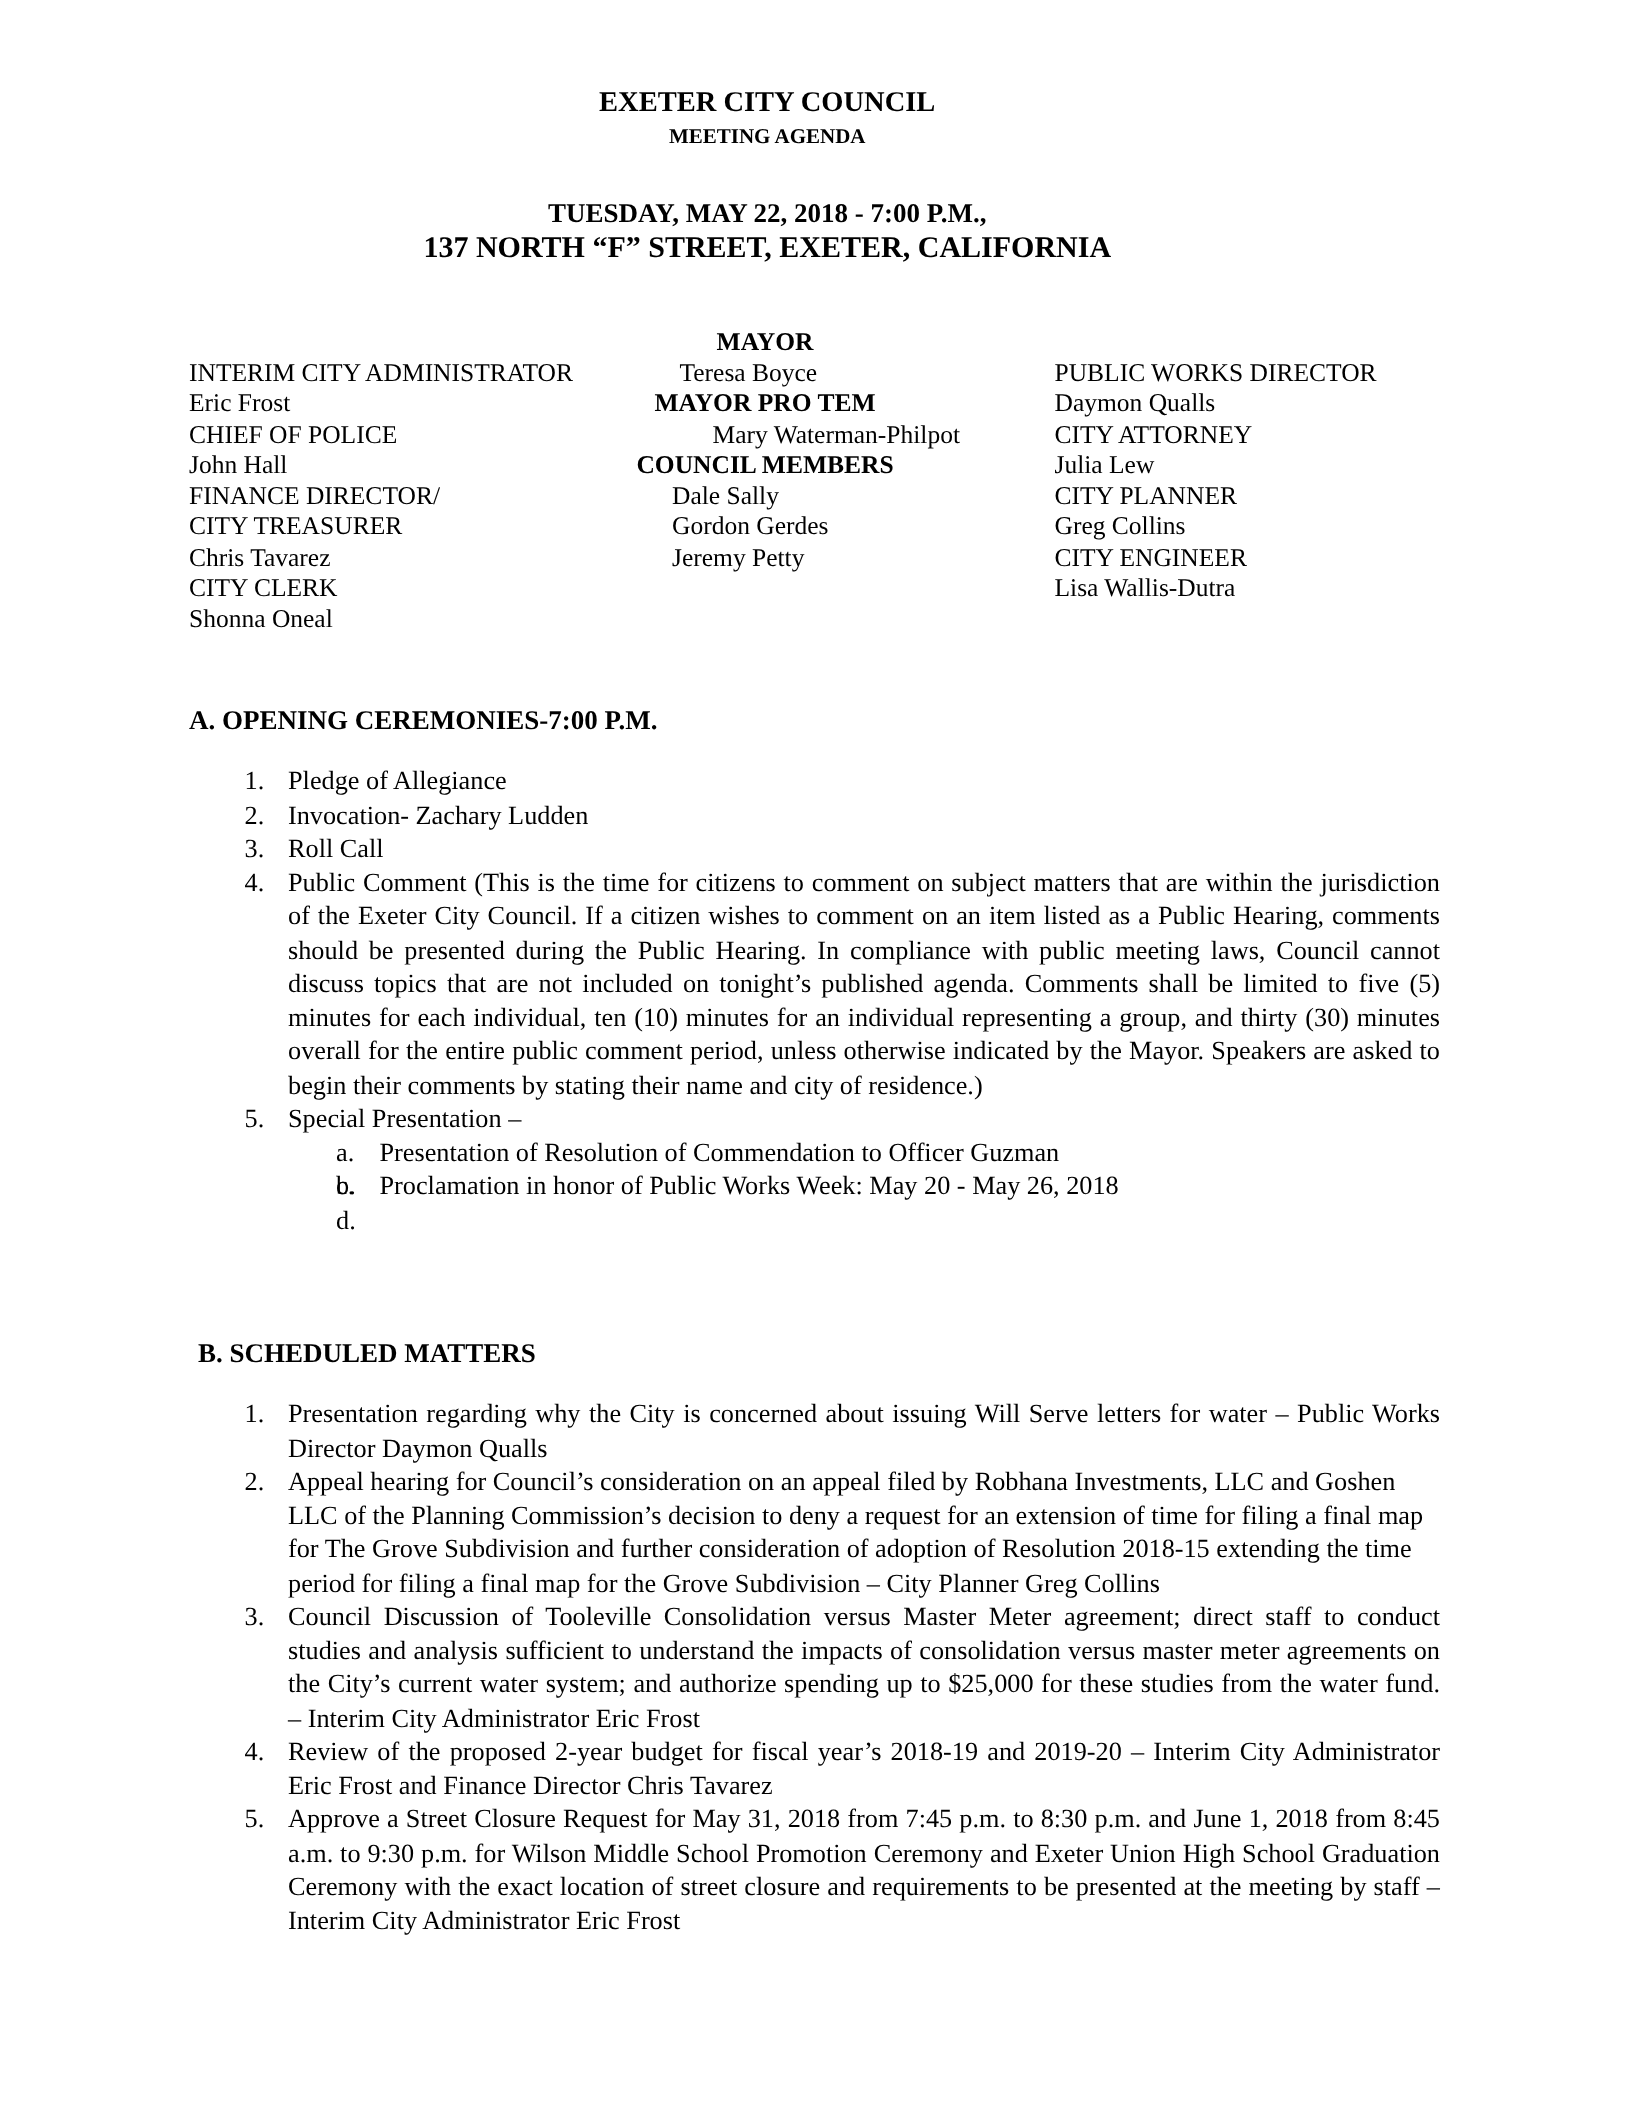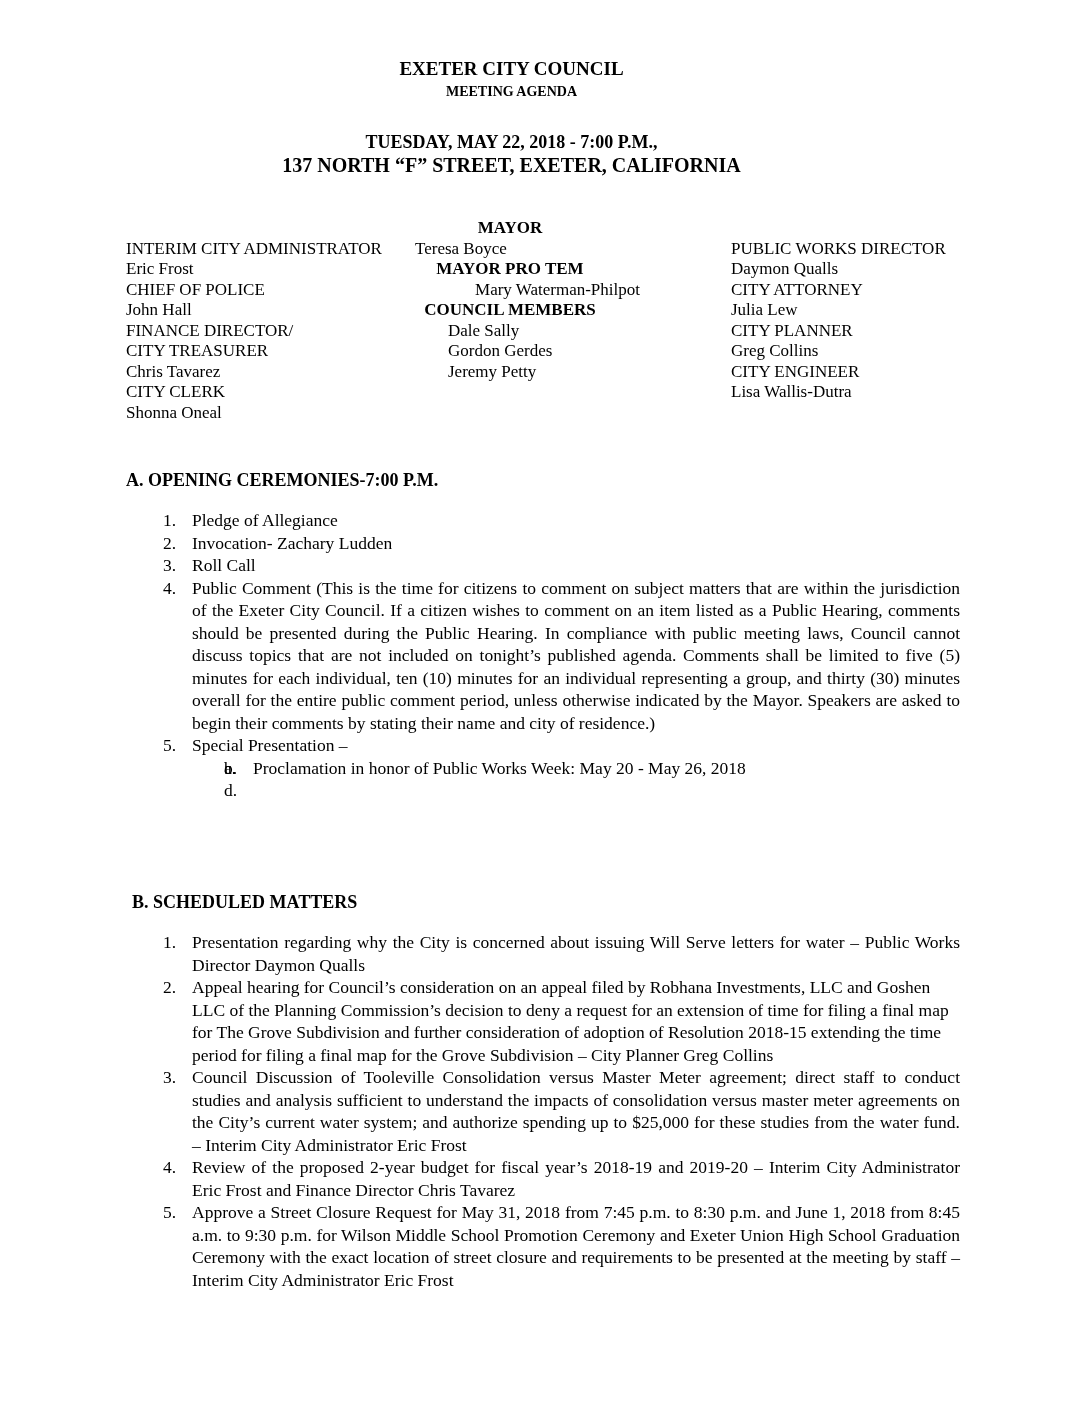--- a/index.html
+++ b/index.html
@@ -8,21 +8,21 @@
   .center { position: absolute; left: 0; width: 1023px; text-align: center; font-weight: bold; }
   .title1 { top: 58px; font-size: 19px; }
   .title2 { top: 84px; font-size: 14px; }
   .date { top: 132px; font-size: 18px; }
   .addr { top: 154px; font-size: 20px; }
   .officials { position: absolute; top: 218px; left: 0; width: 1088px; line-height: 20.5px; font-size: 17px; }
   .col { position: absolute; top: 0; }
   .col div { white-space: nowrap; }
   .col-left { left: 126px; }
   .col-mid { left: 380px; width: 260px; }
-  .col-right { left: 703px; margin-left: 28px; }
+  .col-right { left: 703px; }
   .mid-head { font-weight: bold; text-align: center; }
   .section-head { position: absolute; font-weight: bold; font-size: 18px; white-space: nowrap; }
   .secA { top: 470px; left: 126px; }
   .secB { top: 892px; left: 132px; }
   ol.agenda { position: absolute; margin: 0; padding: 0; list-style: none; line-height: 22.5px; }
   ol.agenda > li { position: relative; padding-left: 29px; }
   ol.agenda > li .num { position: absolute; left: 0; top: 0; }
   .listA { top: 509px; left: 163px; width: 797px; }
   .listB { top: 931px; left: 163px; width: 797px; }
   .just { text-align: justify; }
@@ -45,21 +45,21 @@
     <div>CHIEF OF POLICE</div>
     <div>John Hall</div>
     <div>FINANCE DIRECTOR/</div>
     <div>CITY TREASURER</div>
     <div>Chris Tavarez</div>
     <div>CITY CLERK</div>
     <div>Shonna Oneal</div>
   </div>
   <div class="col col-mid">
     <div class="mid-head">MAYOR</div>
-    <div style="padding-left:35px;">Teresa Boyce</div>
+    <div style="padding-left:73px;">Teresa Boyce</div>
     <div class="mid-head">MAYOR PRO TEM</div>
     <div style="padding-left:16px;text-align:right;">Mary Waterman-Philpot</div>
     <div class="mid-head">COUNCIL MEMBERS</div>
     <div style="padding-left:68px;">Dale Sally</div>
     <div style="padding-left:68px;">Gordon Gerdes</div>
     <div style="padding-left:68px;">Jeremy Petty</div>
   </div>
   <div class="col col-right" style="top:20.5px;">
     <div>PUBLIC WORKS DIRECTOR</div>
     <div>Daymon Qualls</div>
@@ -74,21 +74,21 @@
 
 <div class="section-head secA">A. OPENING CEREMONIES-7:00 P.M.</div>
 
 <ol class="agenda listA">
   <li><span class="num">1.</span><span>Pledge of Allegiance</span></li>
   <li><span class="num">2.</span><span>Invocation-  Zachary Ludden</span></li>
   <li><span class="num">3.</span><span>Roll Call</span></li>
   <li class="just"><span class="num">4.</span><span>Public Comment (This is the time for citizens to comment on subject matters that are within the jurisdiction of the Exeter City Council.  If a citizen wishes to comment on an item listed as a Public Hearing, comments should be presented during the Public Hearing.  In compliance with public meeting laws, Council cannot discuss topics that are not included on tonight’s published agenda.  Comments shall be limited to five (5) minutes for each individual, ten (10) minutes for an individual representing a group, and thirty (30) minutes overall for the entire public comment period, unless otherwise indicated by the Mayor.  Speakers are asked to begin their comments by stating their name and city of residence.)</span></li>
   <li><span class="num">5.</span><span>Special Presentation –</span>
     <ol class="sub">
-      <li><span class="num">a.</span></li>
+      <li><span class="num">a.</span><span>Presentation of Resolution of Commendation to Officer Guzman</span></li>
       <li><span class="num">b.</span></li>
       <li><span class="num">c.</span><span>Proclamation in honor of Public Works Week:  May 20 -  May 26, 2018</span></li>
       <li><span class="num">d.</span></li>
     </ol>
   </li>
 </ol>
 
 <div class="section-head secB">B.  SCHEDULED MATTERS</div>
 
 <ol class="agenda listB">

